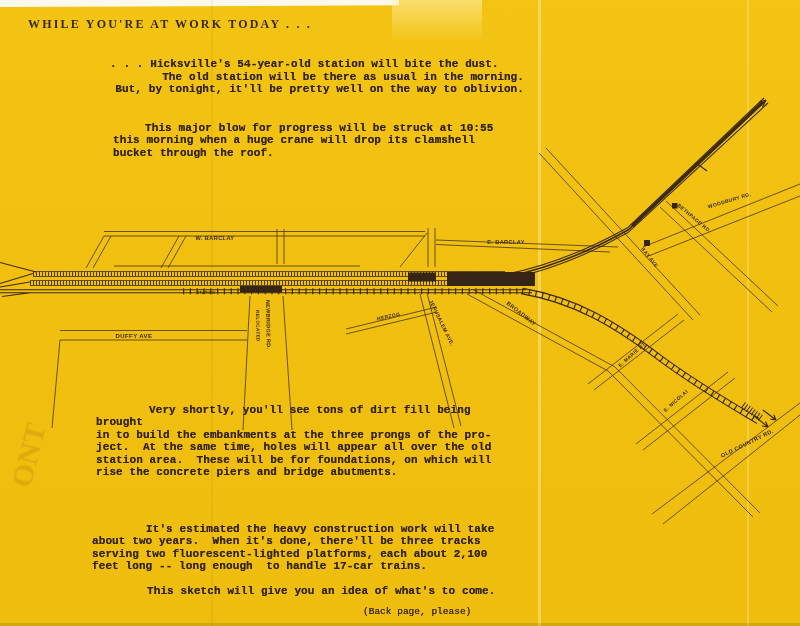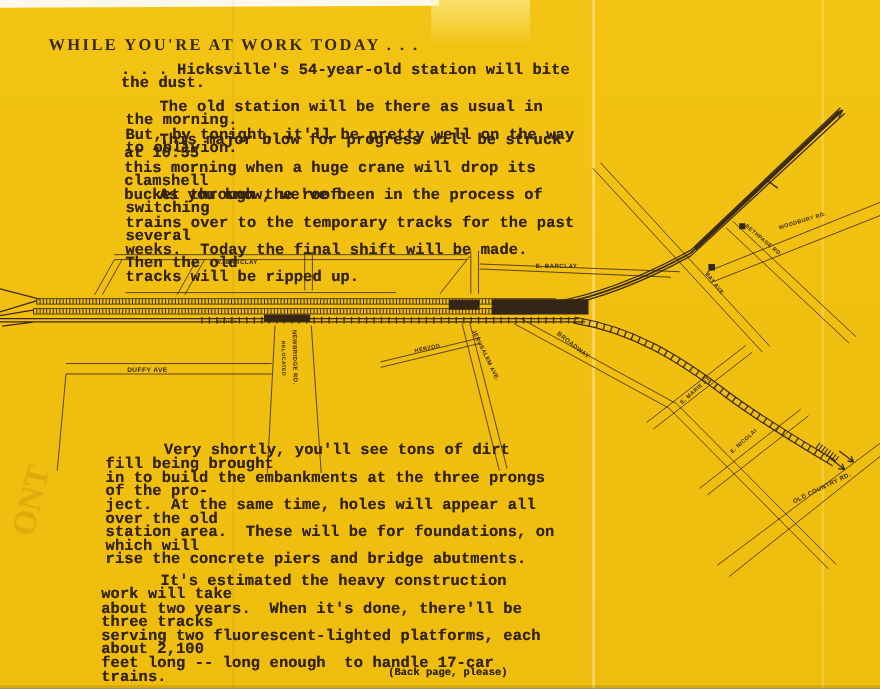--- a/index.html
+++ b/index.html
@@ -9,42 +9,42 @@
     font-family:"Liberation Mono",monospace;
   }
   .top-strip{position:absolute;left:0;top:0;width:399px;height:7px;background:#fcf8ec;transform:rotate(-0.25deg);transform-origin:left top;}
   .top-light{position:absolute;left:392px;top:0;width:90px;height:42px;background:linear-gradient(180deg,rgba(255,243,180,.55),rgba(255,243,180,0));}
   .bottom-shade{position:absolute;left:0;bottom:0;width:100%;height:3px;background:rgba(60,40,0,.14);}
   .crease{position:absolute;top:0;height:626px;}
   .crease-a{left:538px;width:3px;background:rgba(255,246,205,.38);}
   .crease-b{left:211px;width:2px;background:rgba(110,80,0,.07);}
   .crease-c{left:747px;width:2px;background:rgba(255,246,205,.26);}
   #title{
-    position:absolute;left:28px;top:17px;margin:16px;z-index:2;
-    font-family:"Liberation Serif",serif;font-weight:700;font-size:15px;
+    position:absolute;left:28px;top:17px;margin:0;z-index:2;
+    font-family:"Liberation Serif",serif;font-weight:700;font-size:12px;
     letter-spacing:2.2px;color:#372818;white-space:nowrap;
   }
   .para{
     position:absolute;z-index:2;width:410px;
-    white-space:pre-wrap;font-size:14px;line-height:12.4px;
+    white-space:pre-wrap;font-size:11px;line-height:12.4px;
     font-weight:700;color:#342416;letter-spacing:.1px;
     text-shadow:0 0 .4px rgba(52,36,22,.8);
     font-family:Liberation Mono, monospace;
   }
   #p1{left:110px;top:58px;}
-  #p2{left:114px;top:92px;text-indent:31px;}
+  #p2{left:114px;top:71px;text-indent:31px;text-align:right;}
   #p3{left:113px;top:122px;text-indent:32px;}
   #p4{left:114px;top:172px;text-indent:31px;}
   #p5{left:96px;top:404px;text-indent:53px;}
   #p6{left:93px;top:486px;text-indent:54px;}
   #p7{left:92px;top:523px;text-indent:54px;}
   #p8{left:147px;top:585px;}
   #closing{
-    position:absolute;left:353px;top:606px;z-index:2;
-    font-size:9.5px;font-weight:700;color:#342416;white-space:pre;
+    position:absolute;left:363px;top:606px;z-index:2;
+    font-size:9.5px;font-weight:400;color:#342416;white-space:pre;
     text-shadow:0 0 .4px rgba(52,36,22,.8);
   }
   #map{position:absolute;left:0;top:0;z-index:1;}
   #map text{
     font-family:"Liberation Sans",sans-serif;font-weight:700;
     fill:#3a2a18;letter-spacing:.4px;
   }
   #showthrough{
     position:absolute;left:-4px;top:438px;z-index:0;
     font-family:"Liberation Serif",serif;font-weight:700;font-size:30px;
@@ -61,33 +61,30 @@
   <div id="showthrough">ONT</div>
 
   <h1 id="title">WHILE YOU'RE AT WORK TODAY . . .</h1>
 
   <div class="para" id="p1">. . . Hicksville's 54-year-old station will bite the dust.</div>
   <div class="para" id="p2">The old station will be there as usual in the morning.
 But, by tonight, it'll be pretty well on the way to oblivion.</div>
   <div class="para" id="p3">This major blow for progress will be struck at 10:55
 this morning when a huge crane will drop its clamshell
 bucket through the roof.</div>
-  <div class="para" id="p4">As you know, we've been in the process of switching
-trains over to the temporary tracks for the past several
-weeks.  Today the final shift will be made.  Then the old
-tracks will be ripped up.</div>
   <div class="para" id="p5">Very shortly, you'll see tons of dirt fill being brought
 in to build the embankments at the three prongs of the pro-
 ject.  At the same time, holes will appear all over the old
 station area.  These will be for foundations, on which will
 rise the concrete piers and bridge abutments.</div>
   <div class="para" id="p7">It's estimated the heavy construction work will take
 about two years.  When it's done, there'll be three tracks
 serving two fluorescent-lighted platforms, each about 2,100
 feet long -- long enough  to handle 17-car trains.</div>
+  <div class="para" id="p8">This sketch will give you an idea of what's to come.</div>
 
   <svg id="map" width="800" height="626" viewBox="0 0 800 626">
 
     <g stroke="#46331d" stroke-width="0.8" fill="none">
       <path d="
         M104,231.5 H425 M104,236 H425
         M93,268 L111,236 M86,268 L104,236
         M168,268 L186,236 M161,268 L179,236
         M277,229 V264 M284,229 V264
         M428,228 V267 M435,228 V267

